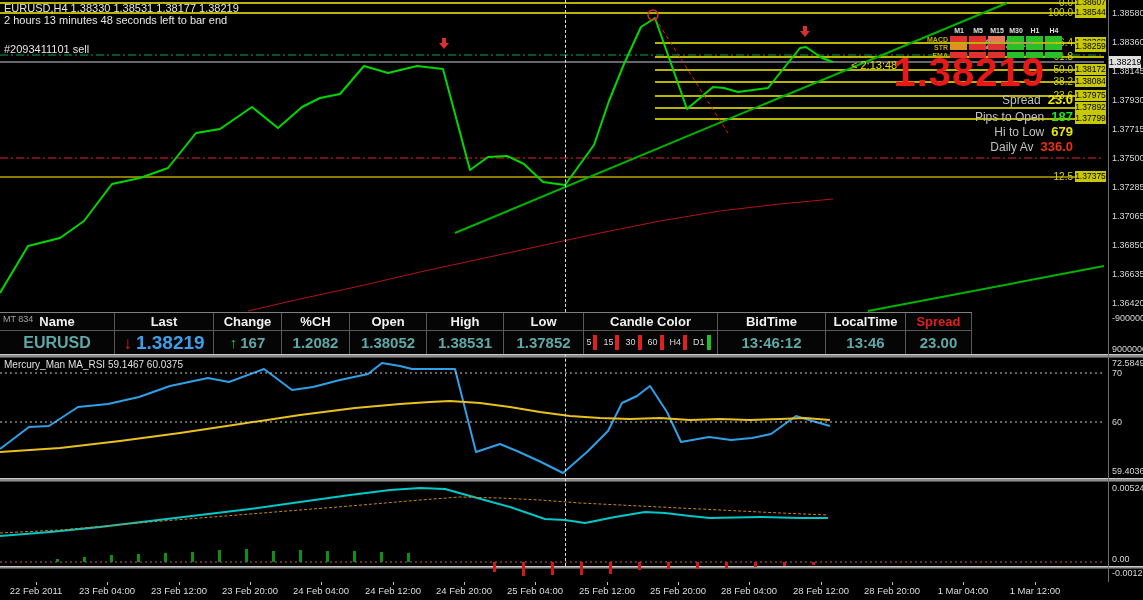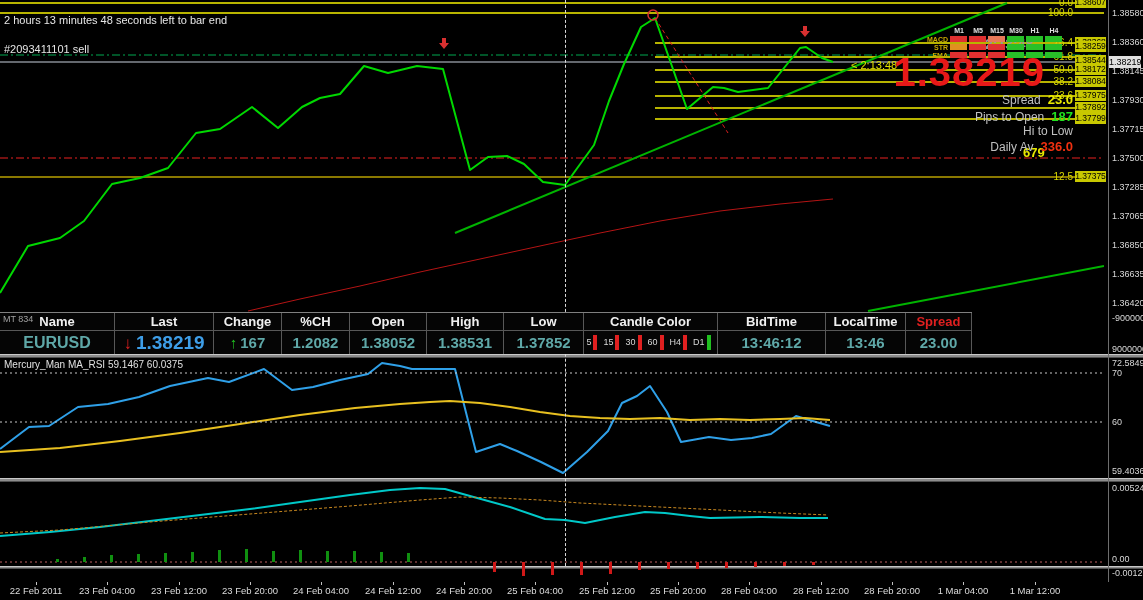--- a/index.html
+++ b/index.html
@@ -112,20 +112,21 @@
       <rect x="609" y="562" width="3" height="12" fill="#D01818"></rect>
       <rect x="638" y="562" width="3" height="8" fill="#D01818"></rect>
       <rect x="667" y="562" width="3" height="7" fill="#D01818"></rect>
       <rect x="696" y="562" width="3" height="7" fill="#D01818"></rect>
       <rect x="725" y="562" width="3" height="6" fill="#D01818"></rect>
       <rect x="754" y="562" width="3" height="5" fill="#D01818"></rect>
       <rect x="783" y="562" width="3" height="4" fill="#D01818"></rect>
       <rect x="812" y="562" width="3" height="3" fill="#D01818"></rect>
     </svg>
 
+  <div class="ovl sym">EURUSD,H4 1.38330 1.38531 1.38177 1.38219</div>
   <div class="ovl cnt">2 hours 13 minutes 48 seconds left to bar end</div>
   <div class="ovl ord">#2093411101 sell</div>
   <div class="big-price">1.38219</div>
   <div class="big-timer">2:13:48</div>
   <div class="small-timer">&lt; 2:13:48</div>
 
   <div class="axis-border"></div>
   <div class="v-dash"></div>
   <div id="sep1" class="sep"></div>
   <div id="sep2" class="sep"></div>
@@ -194,21 +195,21 @@
     <div class="ax-lbl" style="top: 358px;">72.5849</div>
     <div class="ax-lbl" style="top: 368px;">70</div>
     <div class="ax-lbl" style="top: 417px;">60</div>
     <div class="ax-lbl" style="top: 466px;">59.4036</div>
     <div class="ax-lbl" style="top: 483px;">0.00524</div>
     <div class="ax-lbl" style="top: 554px;">0.00</div>
     <div class="ax-lbl" style="top: 568px;">-0.00126</div>
     <div class="fib-pct" style="top: -3px;">0.0</div>
     <div class="fib-tag" style="top: -3px;">1.38607</div>
     <div class="fib-pct" style="top: 7px;">100.0</div>
-    <div class="fib-tag" style="top: 7px; margin-top: 48px;">1.38544</div>
+    <div class="fib-tag" style="top: 7px;">1.38544</div>
     <div class="fib-pct" style="top: 37px;">76.4</div>
     <div class="fib-tag" style="top: 37px;">1.38368</div>
     <div class="fib-pct" style="top: 51px;">61.8</div>
     <div class="fib-tag" style="top: 41px;">1.38259</div>
     <div class="fib-pct" style="top: 64px;">50.0</div>
     <div class="fib-tag" style="top: 64px;">1.38172</div>
     <div class="fib-pct" style="top: 76px;">38.2</div>
     <div class="fib-tag" style="top: 76px;">1.38084</div>
     <div class="fib-pct" style="top: 90px;">23.6</div>
     <div class="fib-tag" style="top: 90px;">1.37975</div>
@@ -217,21 +218,21 @@
     <div class="fib-pct" style="top: 171px;">12.5</div>
     <div class="fib-tag" style="top: 171px;">1.37375</div>
     <div class="info-row" style="top: 92px;">
       <span class="info-lbl">Spread</span>
       <span class="info-val" style="color: rgb(232, 232, 0);">23.0</span>
     </div>
     <div class="info-row" style="top: 109px;">
       <span class="info-lbl">Pips to Open</span>
       <span class="info-val" style="color: rgb(32, 224, 32);">187</span>
     </div>
-    <div class="info-row" style="top: 124px; flex-direction: column;">
+    <div class="info-row" style="top: 124px;">
       <span class="info-lbl">Hi to Low</span>
       <span class="info-val" style="color: rgb(232, 232, 0);">679</span>
     </div>
     <div class="info-row" style="top: 139px;">
       <span class="info-lbl">Daily Av</span>
       <span class="info-val" style="color: rgb(240, 48, 16);">336.0</span>
     </div>
     <div class="mx-h" style="left: 950px;">M1</div>
     <div class="mx-h" style="left: 969px;">M5</div>
     <div class="mx-h" style="left: 988px;">M15</div>

